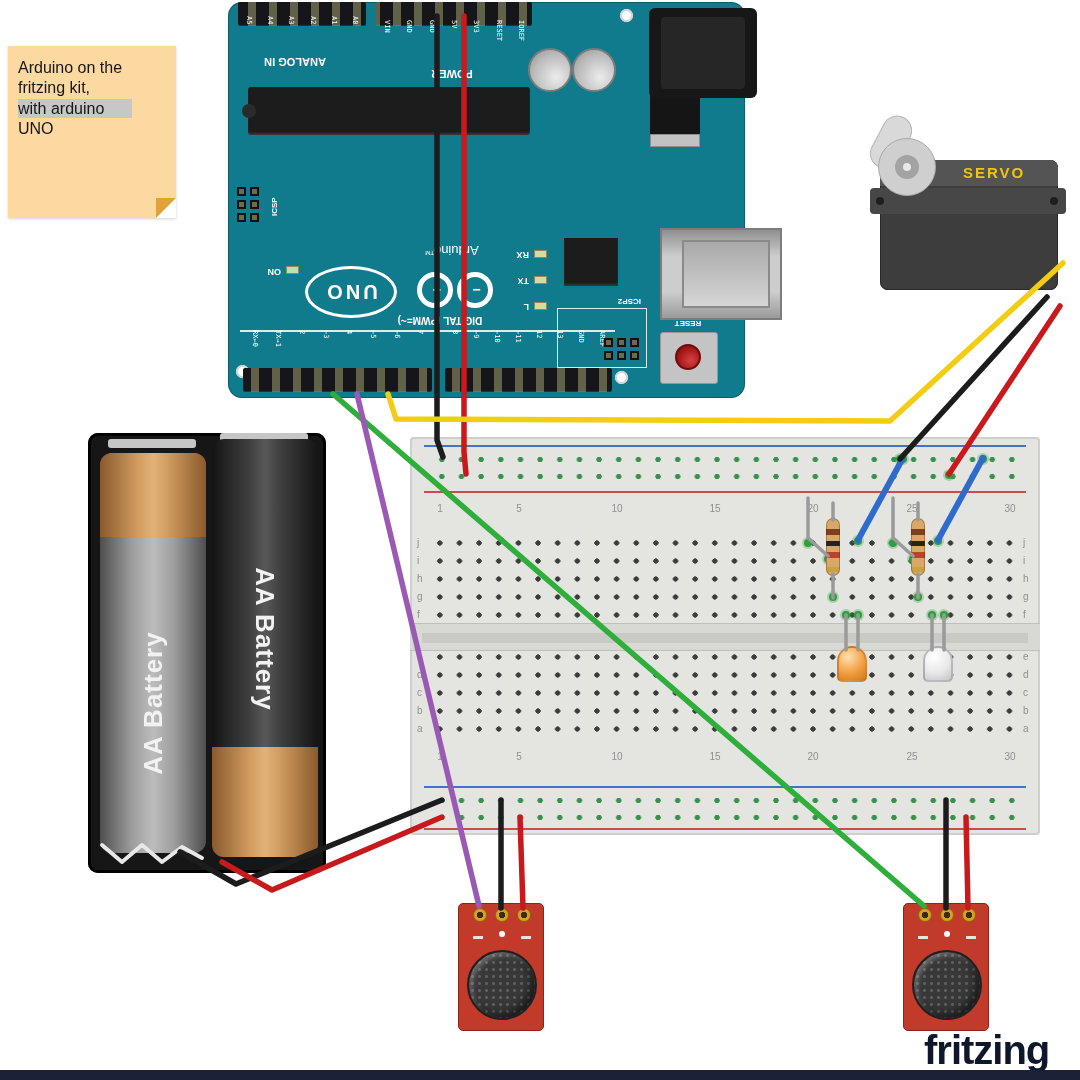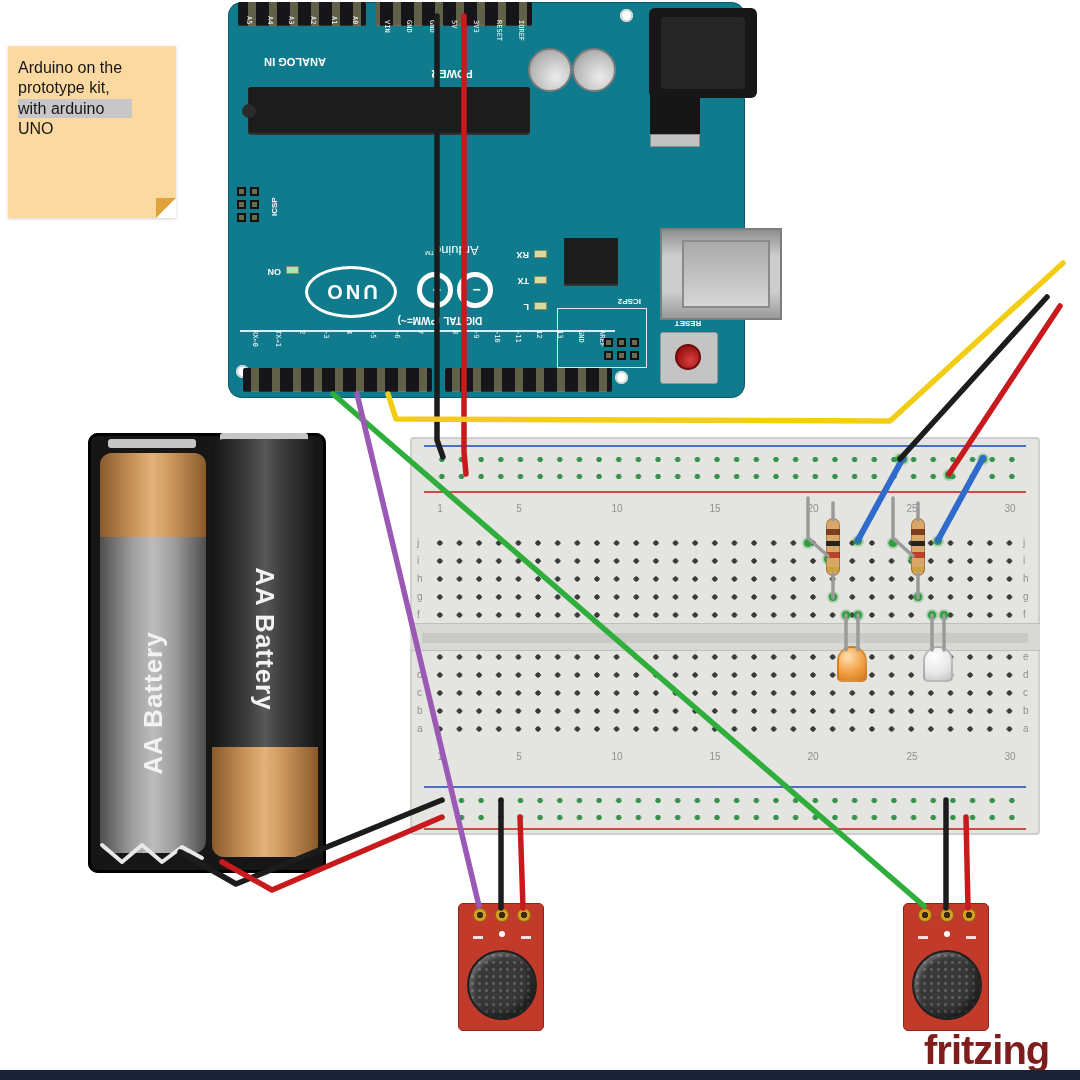--- a/index.html
+++ b/index.html
@@ -132,31 +132,31 @@
   
   svg.wires { position:absolute; left:0; top:0; z-index:10; pointer-events:none; }
   .w { fill:none; stroke-linecap:round; stroke-linejoin:round; stroke-width:5.5; }
   .wk { stroke:var(--wire-black); } .wr { stroke:var(--wire-red); } .wy { stroke:var(--wire-yellow); }
   .wg { stroke:var(--wire-green); } .wp { stroke:var(--wire-purple); } .wb { stroke:var(--wire-blue); stroke-width:6; }
   .wlead { stroke:var(--wire-gray); stroke-width:3.5; fill:none; stroke-linecap:round; stroke-linejoin:round; }
   .wspring { stroke:#e8e8e8; stroke-width:4; fill:none; stroke-linecap:round; stroke-linejoin:round; }
 
   
   .fritzing-logo { position:absolute; left:924px; top:1028px; font-size:40px; font-weight:bold;
-          color:#7f1d1d; letter-spacing:-1px; z-index:3; }
+          color:#0f172a; letter-spacing:-1px; z-index:3; }
   .bottom-bar { position:absolute; left:0; top:1070px; width:1080px; height:10px; background:#1b2136; z-index:3; }
 </style>
 </head>
 <body>
 
 <div class="canvas">
 
   <div class="note">
     <div>Arduino on the</div>
-    <div>prototype kit,</div>
+    <div>fritzing kit,</div>
     <div><span class="hl">with arduino</span></div>
     <div>UNO</div>
   </div>
 
   <div class="pack">
     <div class="silver-strip" style="left:20px;top:6px;width:88px;height:9px;"></div>
     <div class="silver-strip" style="left:132px;top:0;width:88px;height:9px;"></div>
     <div class="batt-left">
       <div class="copper"></div>
       <div class="batt-text" style="top:120px;transform:rotate(-90deg);">AA Battery</div>
@@ -348,20 +348,32 @@
       <span class="silk" style="left:58px;top:24px;font-size:14px;">+</span>
     </div>
     <div class="uno-oval">
       <span class="silk" style="position:static;font-size:20px;letter-spacing:3px;">UNO</span>
     </div>
     <div class="silk" style="left:238px;top:140px;width:110px;font-size:13px;font-weight:normal;">
       <span style="position:static;">Arduino</span><sup style="position:static;font-size:6px;">TM</sup>
     </div>
   </div>
 
+  <div class="servo">
+    <div class="servo-body"></div>
+    <div class="servo-top"></div>
+    <div class="servo-flange"></div>
+    <div class="servo-hole" style="left:10px;"></div>
+    <div class="servo-hole" style="left:184px;"></div>
+    <div class="servo-arm"></div>
+    <div class="servo-hub"></div>
+    <div class="servo-hub-inner"></div>
+    <div class="servo-screw"></div>
+    <div class="servo-label">SERVO</div>
+  </div>
 
   <div class="mic" style="left:458px;top:903px;">
     <div class="pad" style="left:14px;"></div>
     <div class="pad" style="left:36px;"></div>
     <div class="pad" style="left:58px;"></div>
     <div class="silk-dot"></div>
     <div class="silk-dash" style="left:14px;"></div>
     <div class="silk-dash" style="left:62px;"></div>
     <div class="mic-can"></div>
   </div>

